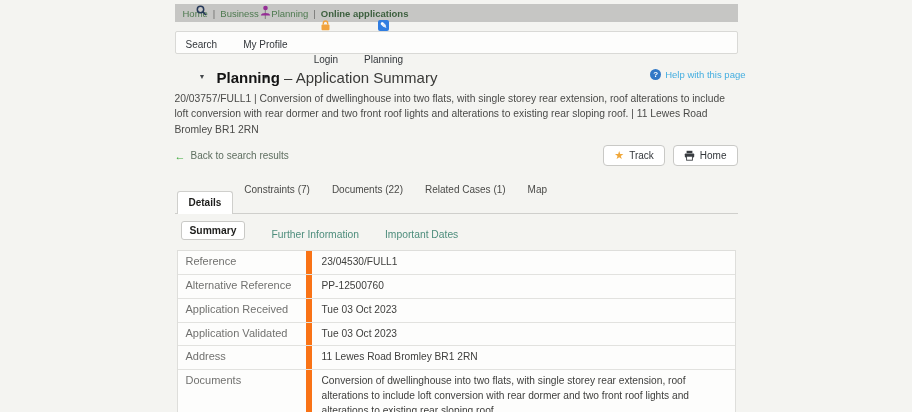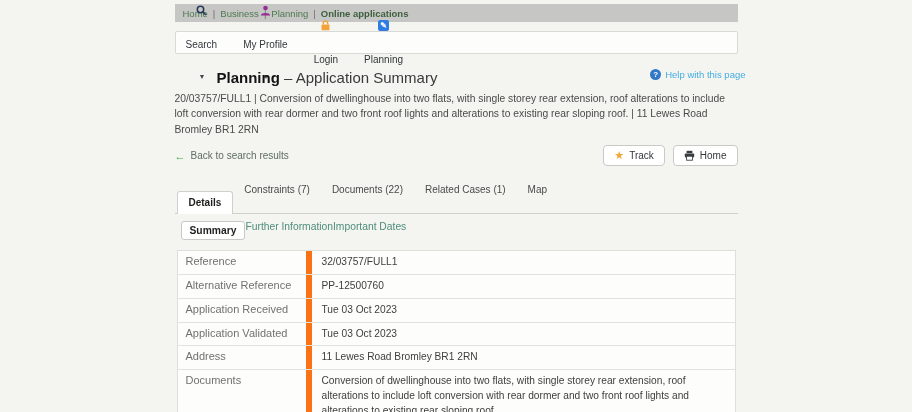--- a/index.html
+++ b/index.html
@@ -63,21 +63,21 @@
   .tabs-row { margin-top:13px; display:flex; align-items:flex-end; border-bottom:1px solid #cfcfcc; padding:0 2px; }
   .tab {
     font-size:10px; color:#4a4a48; padding:5px 11px 18px; cursor:pointer; white-space:nowrap;
   }
   .tab.active {
     background:#fff; border:1px solid #cfcfcc; border-bottom:none; border-radius:3px 3px 0 0;
     font-weight:bold; color:#1e1e1c; margin-bottom:-1px; padding-bottom:6px;
   }
 
   
-  .subtabs-row { display:flex; align-items:flex-start; padding:7px 2px 8px 6px; }
+  .subtabs-row { display:flex; align-items:flex-end; gap:26px; padding:7px 2px 8px 6px; }
   .subtab {
     font-size:10.3px; color:#4d8d7c; cursor:pointer; white-space:nowrap;
   }
   .subtab.active {
     background:#fff; border:1px solid #c9c9c6; border-radius:3px; padding:3px 8px;
     color:#1e1e1c; font-weight:bold;
   }
 
   
   .details-table { margin:2px 2px 0 2px; border:1px solid #dededb; background:#fdfdfc; }
@@ -188,21 +188,21 @@
 
   <div class="subtabs-row">
     <div class="subtab active">Summary</div>
     <div class="subtab">Further Information</div>
     <div class="subtab">Important Dates</div>
   </div>
 
   <div class="details-table">
     <div class="trow">
       <div class="tlabel">Reference</div>
-      <div class="tvalue">32/03757/FULL1</div>
+      <div class="tvalue">23/04530/FULL1</div>
     </div>
     <div class="trow">
       <div class="tlabel">Alternative Reference</div>
       <div class="tvalue">PP-12500760</div>
     </div>
     <div class="trow">
       <div class="tlabel">Application Received</div>
       <div class="tvalue">Tue 03 Oct 2023</div>
     </div>
     <div class="trow">

